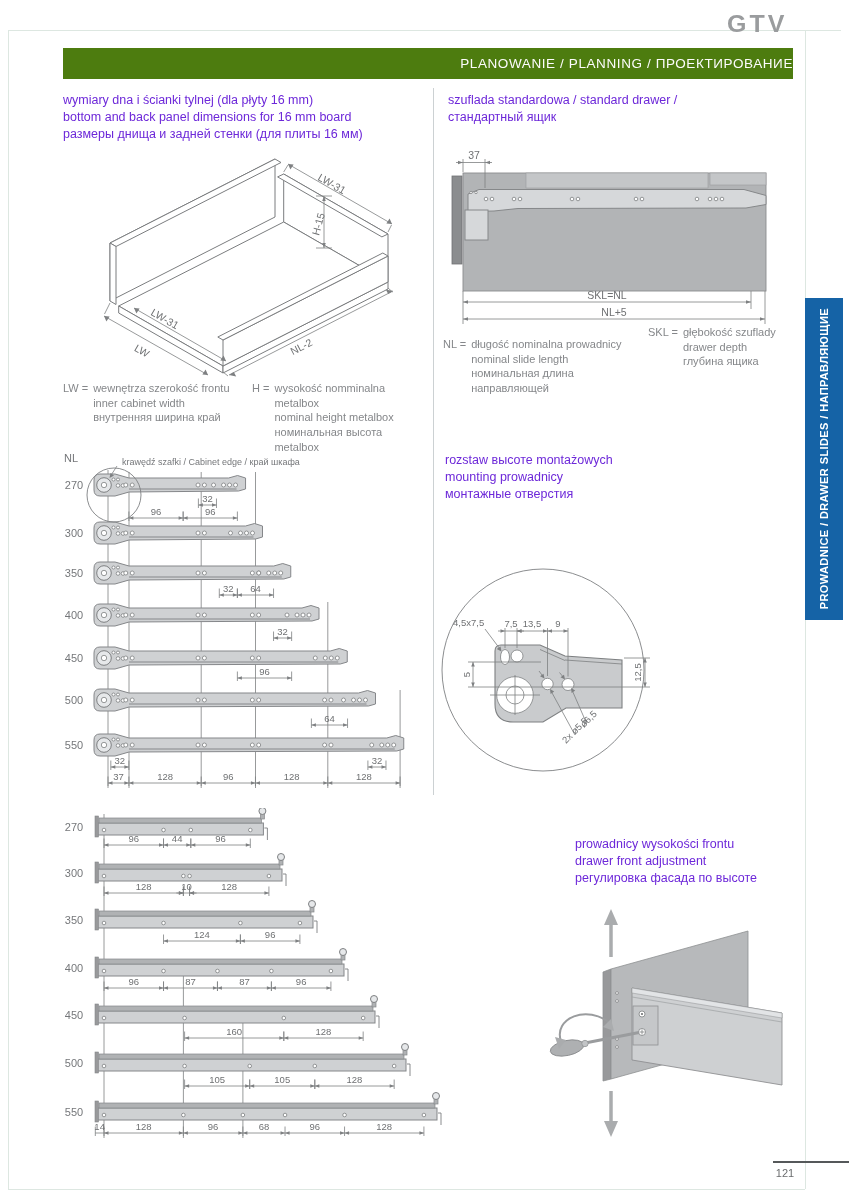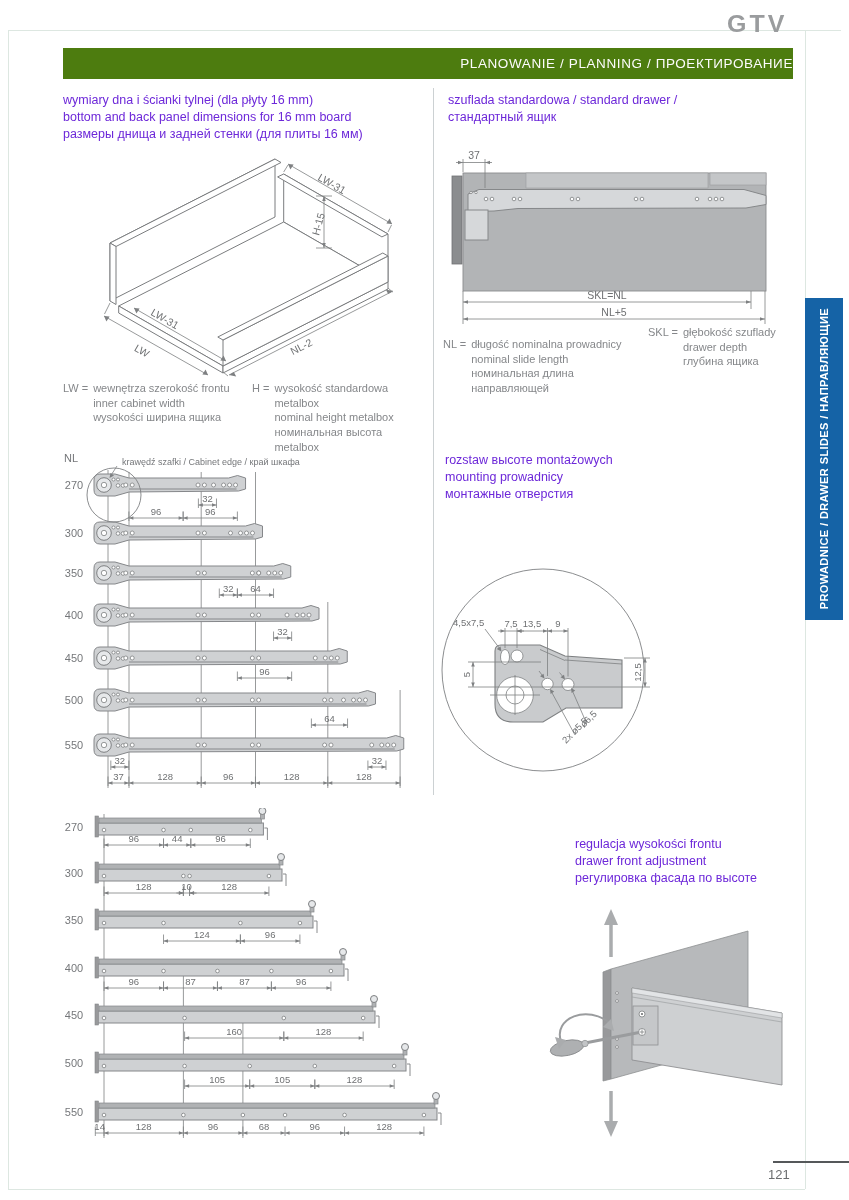--- a/index.html
+++ b/index.html
@@ -6,21 +6,21 @@
   html,body{width:849px;height:1200px;background:#fff;font-family:"Liberation Sans",sans-serif;overflow:hidden;position:relative}
   .abs{position:absolute}
   .t{color:#6d28d9;font-size:12.5px;line-height:1.34;white-space:nowrap}
   .frame{background:#dde7e1}
   .banner{left:63px;top:48px;width:730px;height:31px;background:#8d8f91;color:#fcfcfc;font-size:13.5px;letter-spacing:.6px;line-height:31px;padding-left:11px;white-space:nowrap}
   .logo{left:727px;top:10px;font-size:25px;font-weight:800;color:#9a9c9e;letter-spacing:3px;transform:scaleY(.92)}
   .sidetab{left:805px;top:298px;width:38px;height:322px;background:#1563a6;display:flex;align-items:center;justify-content:center}
   .sidetab span{writing-mode:vertical-rl;transform:rotate(180deg);color:#fff;font-weight:bold;font-size:11px;letter-spacing:.4px;white-space:nowrap}
   .legend{display:flex;color:#85878a;font-size:11px;line-height:1.34}
   .legend .term{flex:none;margin-right:5px}
-  .pagenum{left:768px;top:1167px;width:34px;font-size:13px;color:#6b6d6f}
+  .pagenum{left:768px;top:1167px;width:34px;text-align:center;font-size:11px;color:#6b6d6f}
   .fline{left:773px;top:1161px;width:76px;height:2px;background:#55585a}
   svg text{font-family:"Liberation Sans",sans-serif}
   .dl{stroke:#7e8082;stroke-width:.8;fill:none}
   .thin{stroke:#7e8082;stroke-width:.9;fill:none}
   .ar{fill:#7e8082;stroke:none}
   .dt{font-size:9.5px;fill:#6f7173}
   .dt2{font-size:10.5px;fill:#6f7173}
   .rlab{font-size:11px;fill:#75777a}
   .callout{font-size:9px;fill:#75777a}
   .slide{fill:#cfd1d3;stroke:#85878a;stroke-width:1}
@@ -104,27 +104,27 @@
       <line class="dl" x1="328" y1="132" x2="332.5" y2="136"></line>
     <text class="dt2" transform="translate(243,194) rotate(-27)" text-anchor="middle">NL-2</text>
   </g>
 </svg>
 
 <div class="abs legend" style="left:63px;top:381px">
   <span class="term">LW =</span>
   <div>
     <div>wewnętrza szerokość frontu</div>
     <div>inner cabinet width</div>
-    <div>wysokości ширина ящика</div>
+    <div>внутренняя ширина край</div>
   </div>
 </div>
 <div class="abs legend" style="left:252px;top:381px">
   <span class="term">H =</span>
   <div>
-    <div>wysokość standardowa</div>
+    <div>wysokość nomminalna</div>
     <div>metalbox</div>
     <div>nominal height metalbox</div>
     <div>номинальная высота</div>
     <div>metalbox</div>
   </div>
 </div>
 
 <svg class="abs" style="left:448px;top:148px" width="352" height="186" viewBox="0 0 352 186">
   <g>
     <rect class="gray1" x="15" y="25" width="303" height="118"></rect>
@@ -497,21 +497,21 @@
     <path class="ar" d="M122,133 l0.6,5 l3.6,-2.4 Z"></path>
     <text class="dt" transform="translate(138,188) rotate(-45)">2x ø5,5</text>
     <line class="dl" x1="111" y1="115" x2="115.5" y2="121"></line>
       <path class="ar" d="M116.5,122.5 l-1,-4.8 l-3.5,2.6 Z"></path>
     <line class="dl" x1="131.5" y1="116.5" x2="136" y2="122"></line>
       <path class="ar" d="M137,123.5 l-1,-4.8 l-3.5,2.6 Z"></path>
   </g>
 </svg>
 
 <div class="abs t" style="left:575px;top:836px">
-  <div>regulacja wysokości frontu</div>
+  <div>prowadnicy wysokości frontu</div>
   <div>drawer front adjustment</div>
   <div>регулировка фасада по высоте</div>
 </div>
 
 <svg class="abs" style="left:545px;top:893px" width="272" height="272" viewBox="0 0 272 272">
   <g>
     <line x1="66" y1="64" x2="66" y2="30" stroke="#aaacae" stroke-width="3.5"></line>
     <polygon class="parrow" points="66,16 59,32 73,32"></polygon>
   </g>
   <g>

